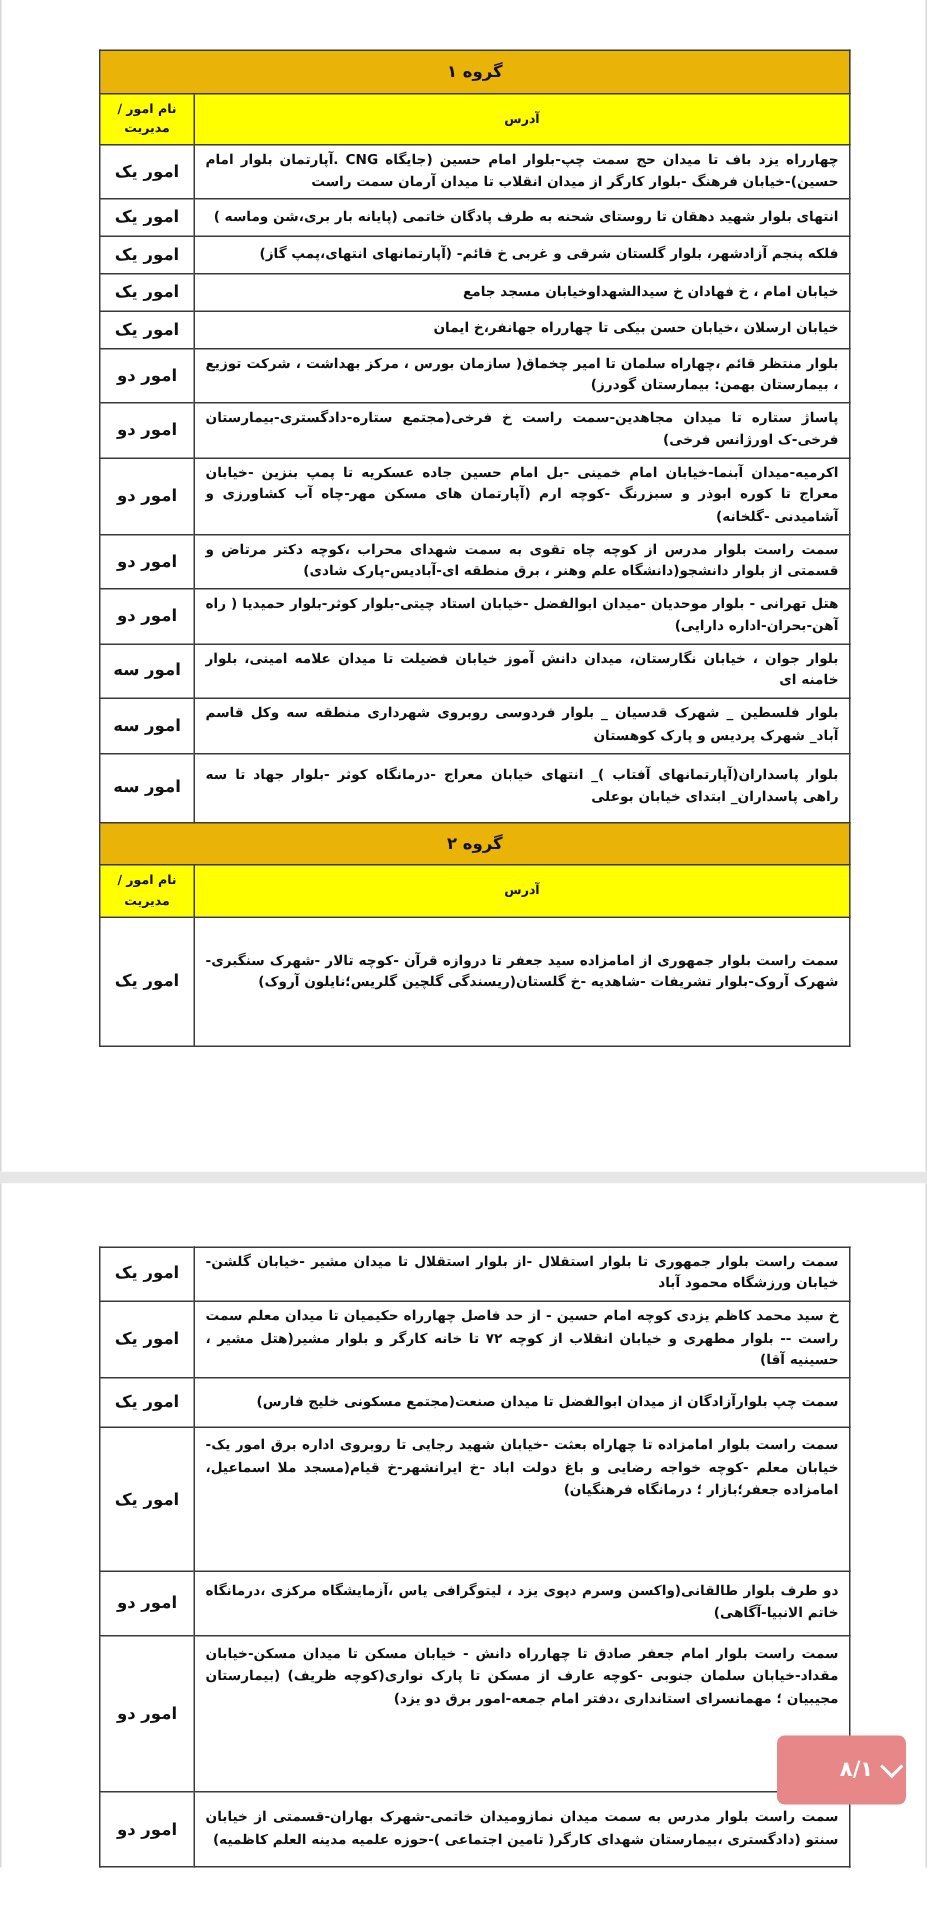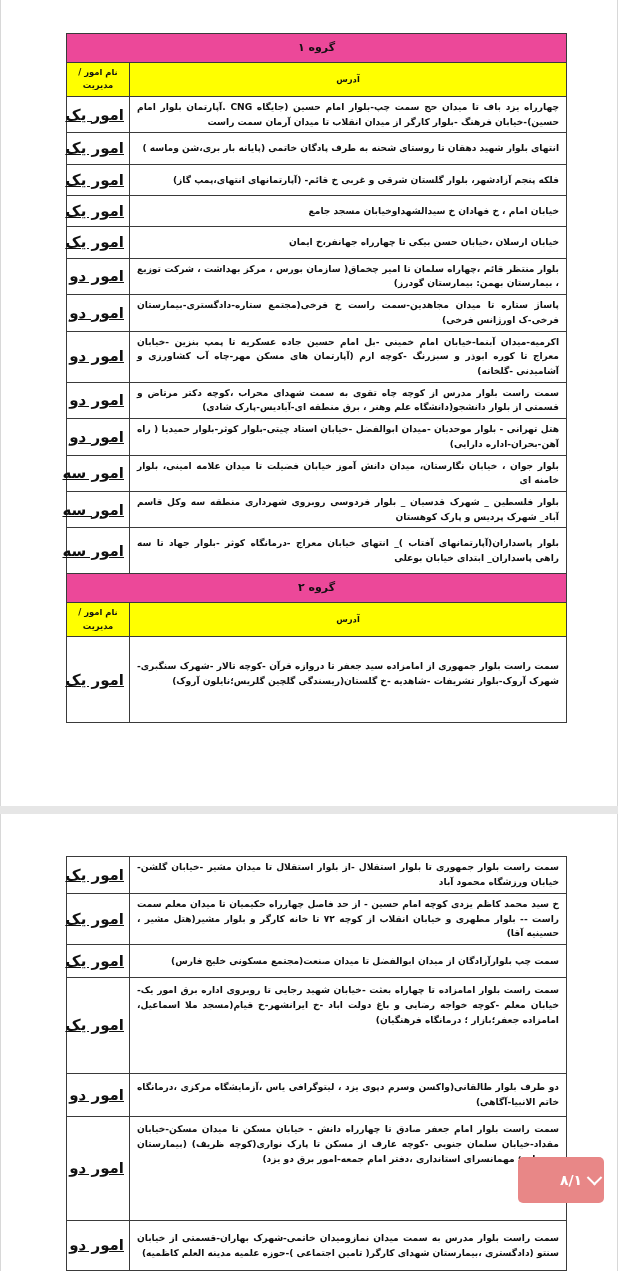--- a/index.html
+++ b/index.html
@@ -53,21 +53,21 @@
     line-height: 1.62;
     color: #111111;
     font-weight: bold;
     text-align: justify;
     text-align-last: center;
   }
   .col-addr { width: 437px; }
   .col-name { width: 63px; }
 
   tr.group-head td {
-    background: #ec4899;
+    background: #eab308;
     text-align: center;
     text-align-last: center;
     font-size: 11px;
     font-weight: bold;
     padding: 5px 4px;
     letter-spacing: .2px;
   }
   tr.col-head td {
     background: #ffff00;
     text-align: center;
@@ -79,22 +79,21 @@
   td.addr-cell {
     text-align: justify;
     text-align-last: right;
     padding-right: 7px;
     padding-left: 7px;
   }
   td.name-cell {
     text-align: right;
     text-align-last: center;
     white-space: nowrap;
-    font-size: 15px;
-    text-decoration: underline;
+    font-size: 11px;
   }
   .spacer-top { height: 33px; }
   .spacer-page2-top { height: 42px; }
 
   
   .page-badge {
     position: absolute;
     left: 518px;
     top: 1157px;
     width: 86px;

